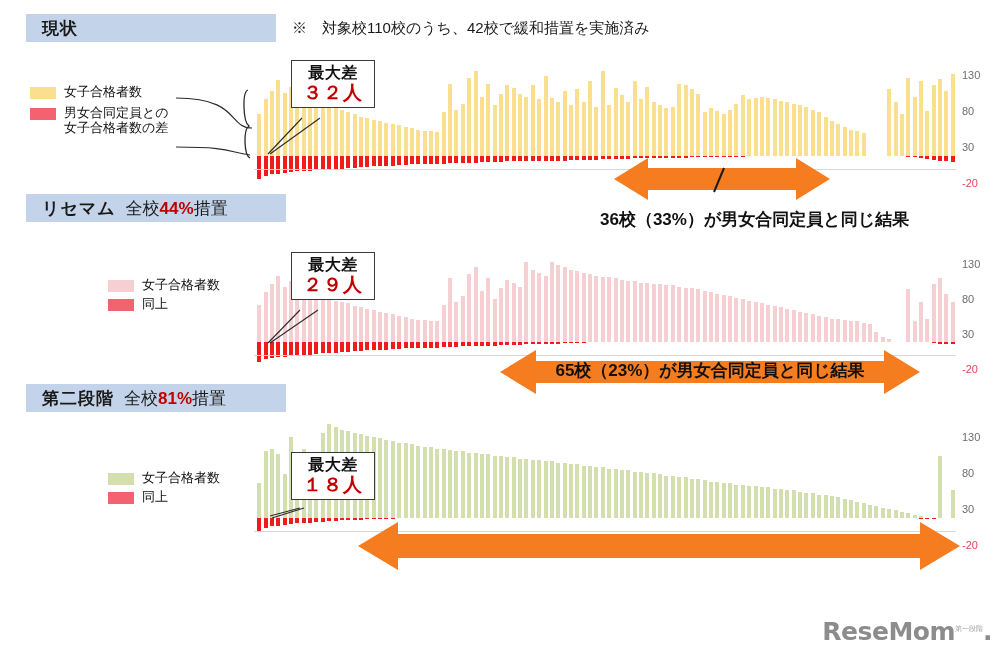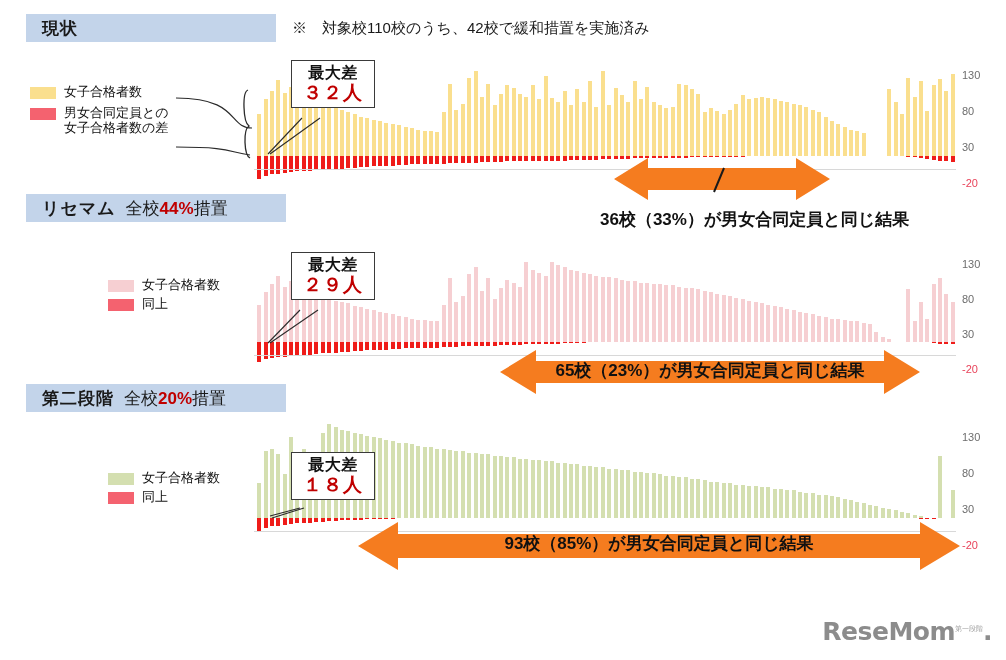--- a/index.html
+++ b/index.html
@@ -980,21 +980,21 @@
 
 <div class="arrow" style="left:500px; top:350px; width:420px; height:44px;">
   <svg class="body" viewBox="0 0 420 44" preserveAspectRatio="none">
     <polygon points="0,22 36,0 36,11 384,11 384,0 420,22 384,44 384,33 36,33 36,44" fill="#f57c1f"></polygon>
   </svg>
   <span class="txt" style="margin-top:-4px;">65校（23%）が男女合同定員と同じ結果</span>
 </div>
 
 <div class="hdr-pill" style="left:26px; top:384px; width:260px;">
   <span class="strong">第二段階</span>
-  <span class="rest"><span>全校</span><span class="accent">20%</span><span>措置</span></span>
+  <span class="rest"><span>全校</span><span class="accent">81%</span><span>措置</span></span>
 </div>
 
 <div class="legend" style="left:108px; top:470px;">
   <div class="row">
     <span class="sw" style="background:#d4dfb0;"></span>
     <span class="lbl">女子合格者数</span>
   </div>
   <div class="row" style="margin-top:4px;">
     <span class="sw" style="background:#f4626f;"></span>
     <span class="lbl">同上</span>
@@ -1366,21 +1366,20 @@
 
 <div class="callout" style="left:291px; top:452px; width:84px;">
   <div class="t1">最大差</div>
   <div class="t2">１８人</div>
 </div>
 
 <div class="arrow" style="left:358px; top:522px; width:602px; height:48px;">
   <svg class="body" viewBox="0 0 602 48" preserveAspectRatio="none">
     <polygon points="0,24 40,0 40,12 562,12 562,0 602,24 562,48 562,36 40,36 40,48" fill="#f57c1f"></polygon>
   </svg>
-  <span class="txt" style="margin-top:-6px;">93校（85%）が男女合同定員と同じ結果</span>
 </div>
 
 <svg class="svg-ov">
 
   <path d="M176 98 C 240 98, 228 128, 252 128" fill="none" stroke="#2b2b2b" stroke-width="1.2"></path>
   <path d="M176 147 C 232 147, 228 152, 250 155" fill="none" stroke="#2b2b2b" stroke-width="1.2"></path>
   <path d="M248 90 C 242 92, 243 122, 249 126 C 243 130, 244 155, 250 158" fill="none" stroke="#2b2b2b" stroke-width="1.3"></path>
   <path d="M302 118 L 268 154" stroke="#2b2b2b" stroke-width="1.1" fill="none"></path>
   <path d="M320 118 L 270 154" stroke="#2b2b2b" stroke-width="1.1" fill="none"></path>
 

